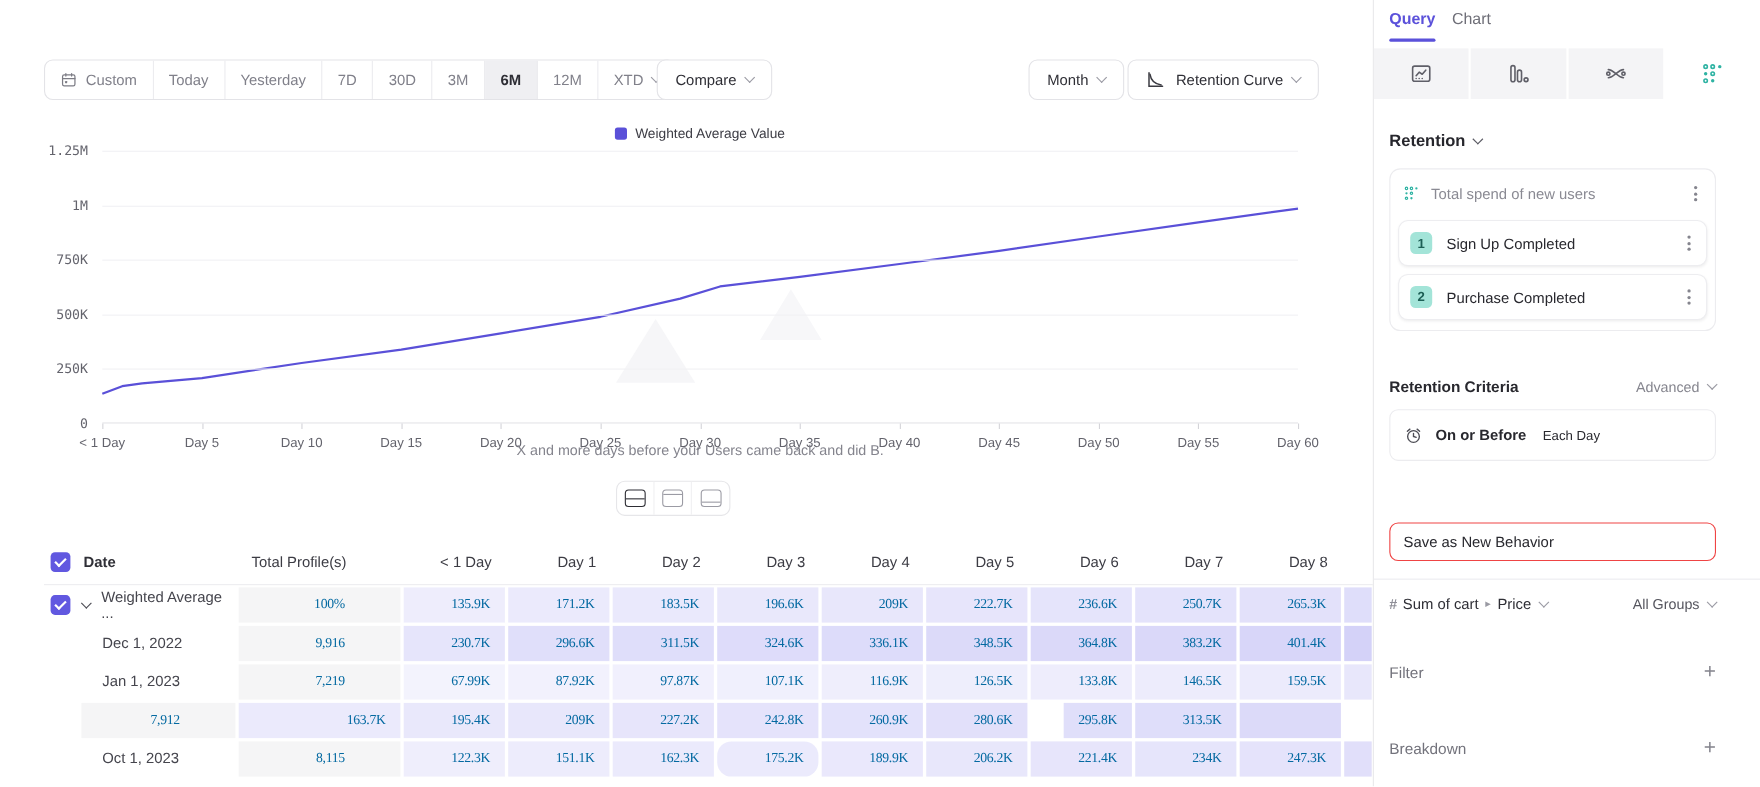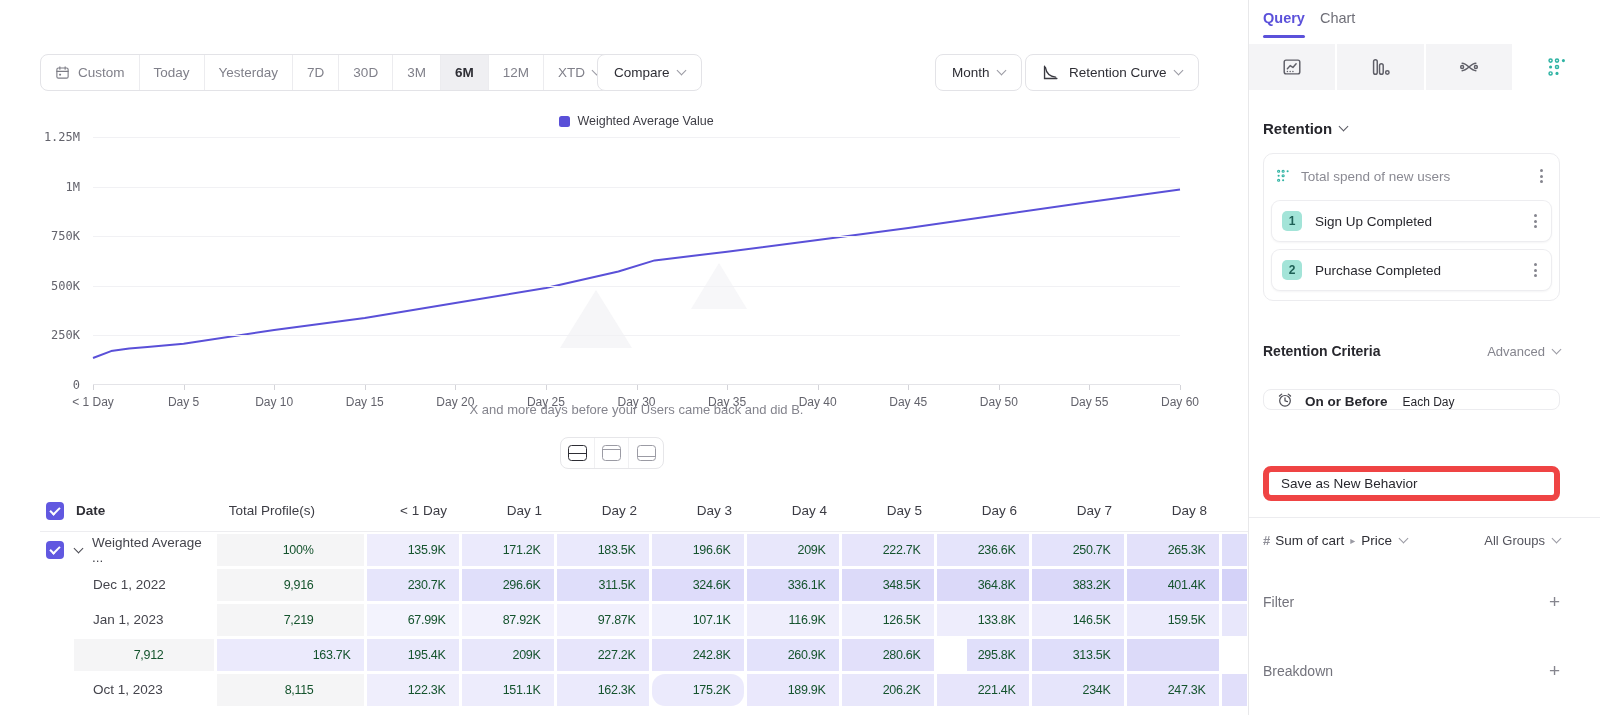--- a/index.html
+++ b/index.html
@@ -66,21 +66,21 @@
 
   
   .table { position:absolute; left:40px; top:490px; width:1208px; }
   .trow { display:grid; grid-template-columns:32px 143px 150px repeat(9,95px) 28px; align-items:center; }
   .thead { height:42px; border-bottom:1px solid #ededf0; }
   .thead .hl { font-size:13.5px; color:#3c3c44; }
   .num-h { text-align:right; padding-right:13px; }
   .tot-h { text-align:right; padding-right:50px; }
   .tbody .trow { height:35px; }
   .cell { height:32px; margin:1.5px; display:flex; align-items:center; justify-content:flex-end;
-          font-family:Liberation Sans, sans-serif; font-size:12.5px; color:#14532d;
+          font-family:Liberation Serif, serif; font-size:12.5px; color:#0369a1;
           letter-spacing:-0.3px; }
   .cell.val { padding-right:13px; }
   .cell.tot { background:#f5f5f6; padding-right:50px; }
   .datecell { display:flex; align-items:center; font-size:13.5px; color:#45454d; height:100%; }
   .datecell.sub { padding-left:21px; }
   .cb { width:18px; height:18px; border-radius:4px; background:#6158e0; position:relative;
         margin-left:6px; cursor:pointer; }
   .cb::after { content:""; position:absolute; left:4px; top:5px; width:8px; height:4px;
                border-left:2px solid #fff; border-bottom:2px solid #fff; transform:rotate(-45deg); }
   .rowchev { width:7px; height:7px; border-right:1.7px solid #4a4a52; border-bottom:1.7px solid #4a4a52;
@@ -105,25 +105,25 @@
   .kebab i { width:3px; height:3px; border-radius:50%; background:#85858e; }
   .step { margin-top:9px; height:40px; border-radius:8px; display:flex; align-items:center;
           padding:0 10px; box-shadow:0 0 0 1px #ededf0, 0 1px 3px rgba(23,23,30,.09);
           background:#fff; cursor:pointer; }
   .badge { width:20px; height:20px; border-radius:5px; background:#a3e4d8; color:#1d5f55;
            font-size:12px; font-weight:bold; display:flex; align-items:center; justify-content:center; }
   .step .sl { font-size:13.5px; color:#28282e; margin-left:13px; flex:1; }
   .crit-h { margin-top:42px; display:flex; align-items:center; }
   .crit-h .cl { font-size:14px; font-weight:bold; color:#28282e; flex:1; }
   .crit-h .adv { font-size:13px; color:#85858e; cursor:pointer; display:flex; align-items:center; }
-  .ccard { margin-top:30px; height:21px; border:1px solid #ececef; border-radius:8px;
-           display:flex; align-items:flex-end; padding:0 12px; background:#fff; cursor:pointer; }
+  .ccard { margin-top:13px; height:47px; border:1px solid #ececef; border-radius:8px;
+           display:flex; align-items:center; padding:0 12px; background:#fff; cursor:pointer; }
   .ccard .cond { font-size:13.5px; font-weight:bold; color:#28282e; margin-left:11px; }
   .ccard .per { font-size:12px; color:#28282e; margin-left:15px; }
-  .save { margin-top:56px; height:35px; border:6px solid #ef4444; border-radius:8px;
+  .save { margin-top:56px; height:35px; border:1px solid #ef4444; border-radius:8px;
           display:flex; align-items:center; padding:0 12px; font-size:13.5px; color:#28282e;
           background:#fff; cursor:pointer; }
   .sdivider { height:1px; background:#ececef; margin:16px -40px 0 -14px; }
   .mrow { height:44px; display:flex; align-items:center; cursor:pointer; }
   .mrow .hash { font-size:13px; font-weight:bold; color:#8f8f98; }
   .mrow .ml { font-size:13.5px; color:#2f2f36; margin-left:5px; }
   .mrow .arr { font-size:10px; color:#9a9aa3; margin:0 6px; }
   .mrow .sp { flex:1; }
   .mrow .grp { font-size:13px; color:#55555e; }
   .addrow { display:flex; align-items:center; cursor:pointer; }

